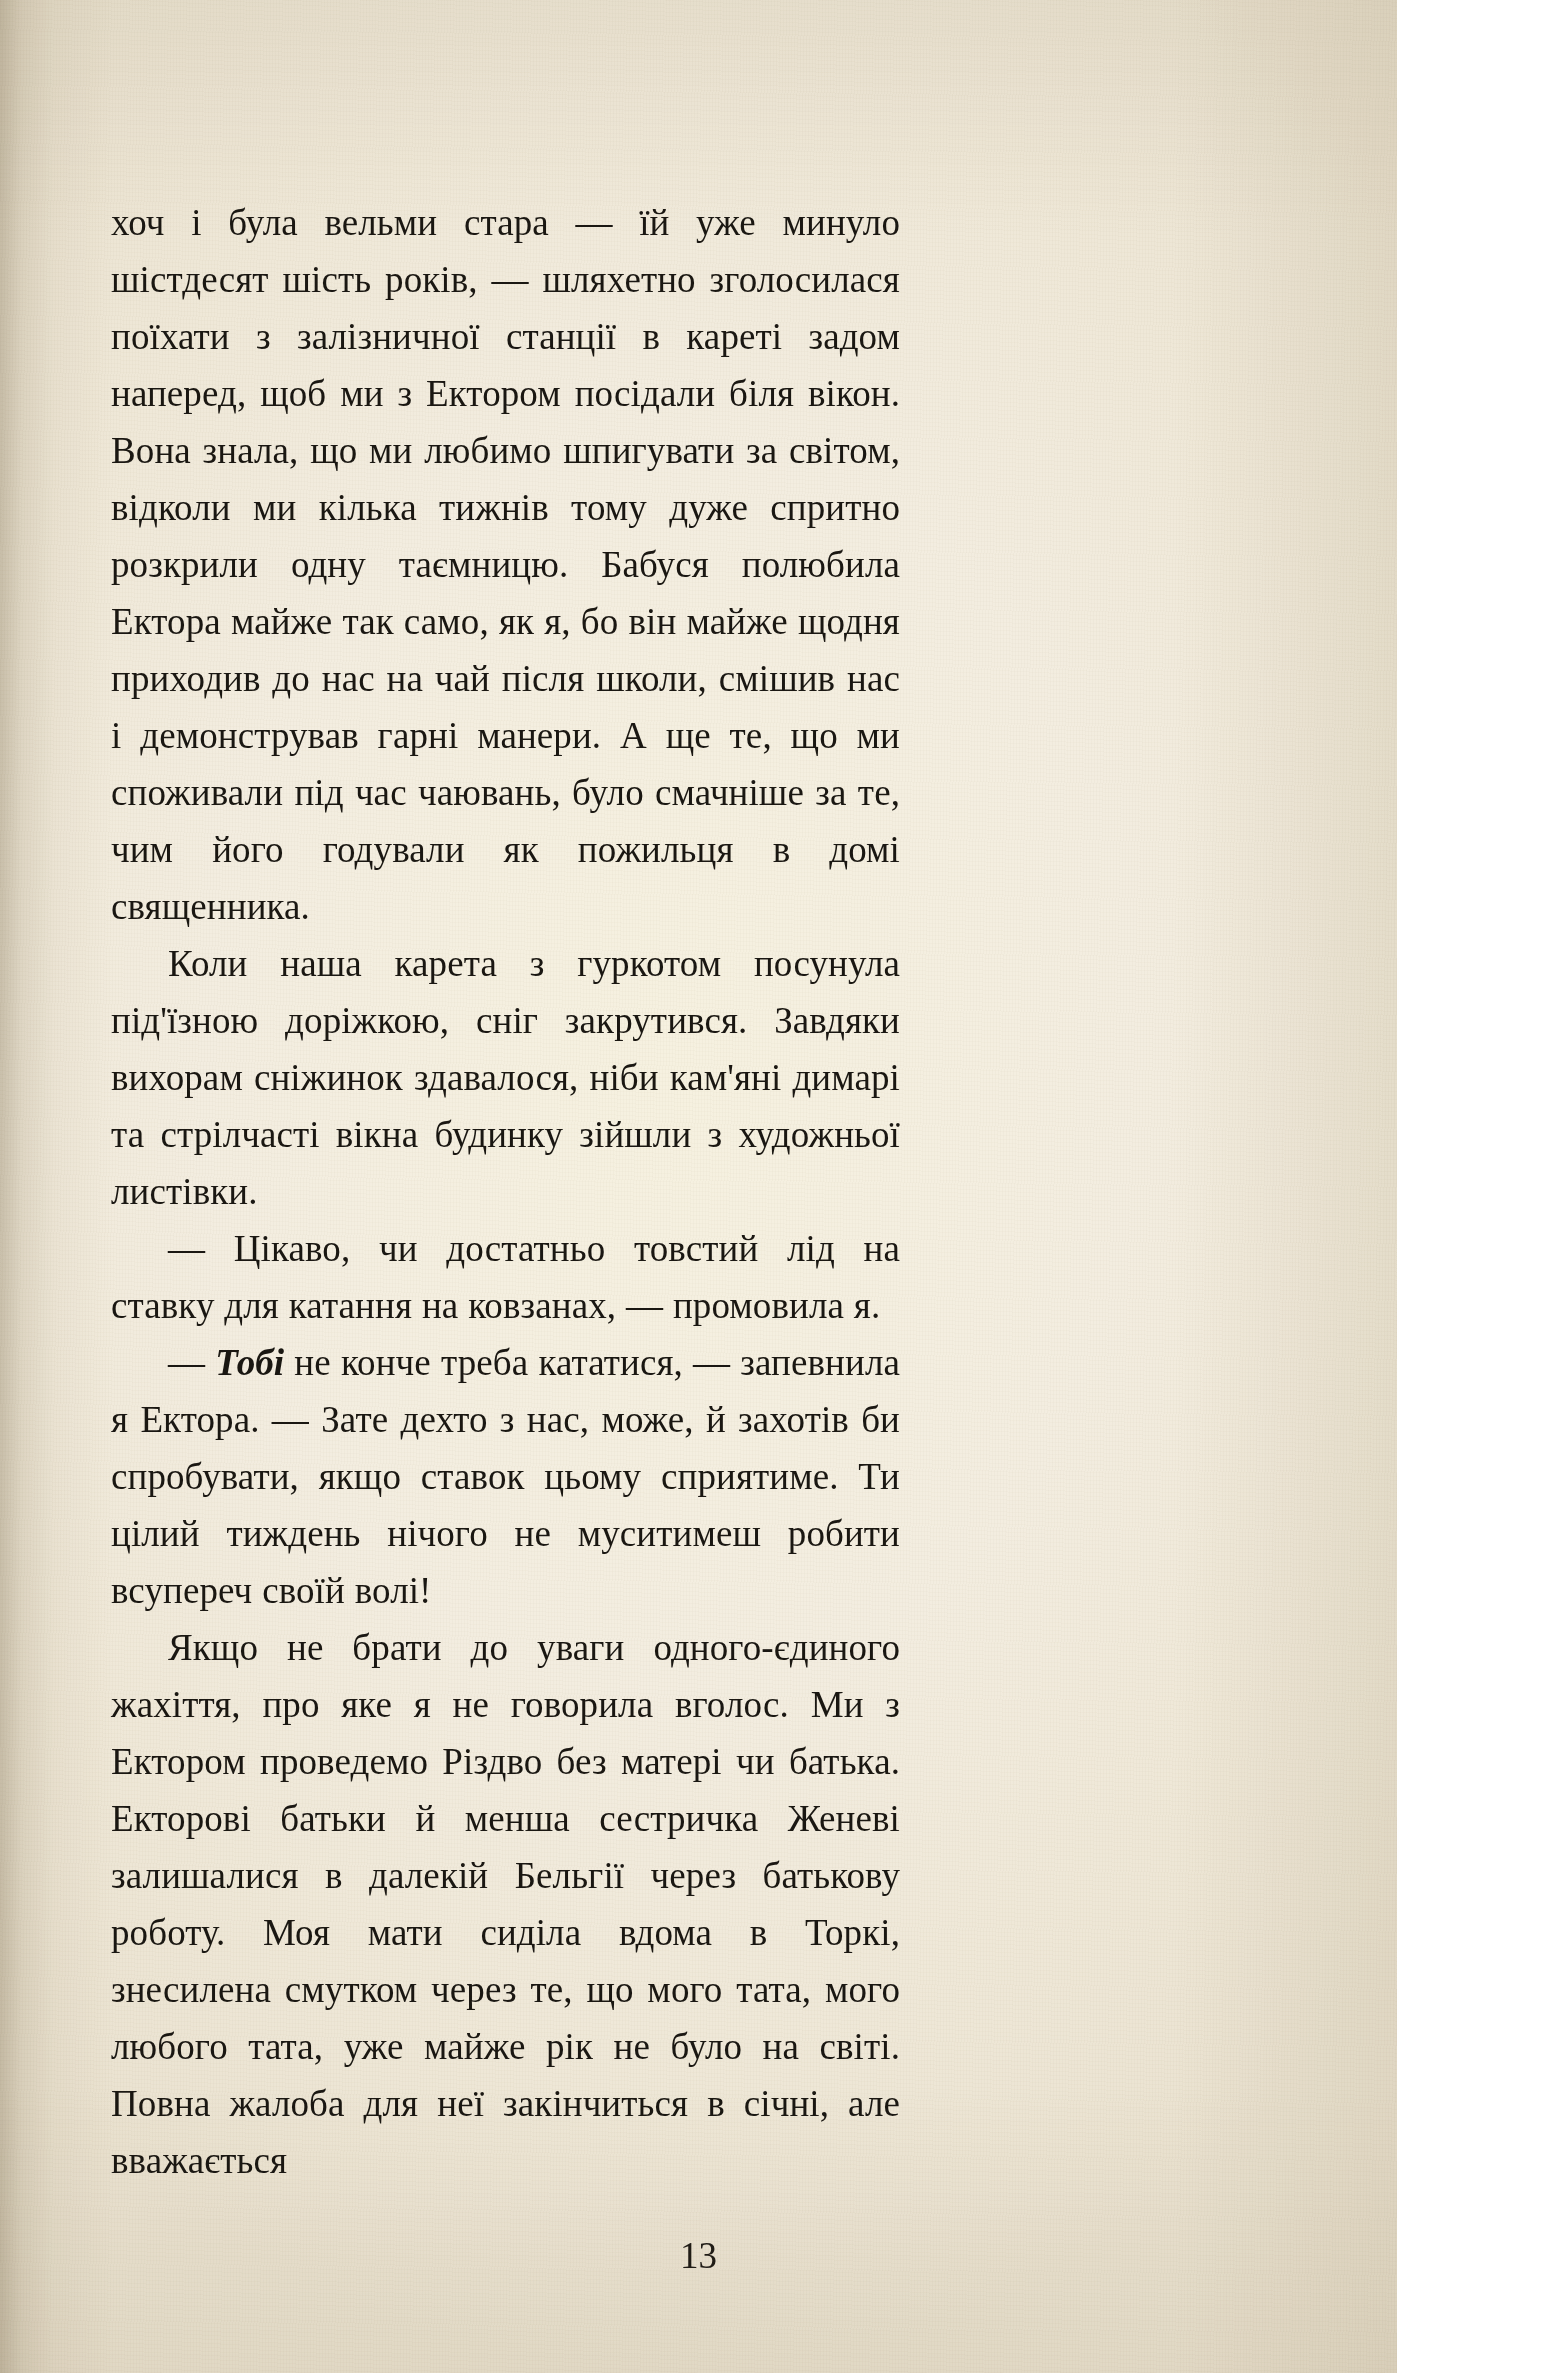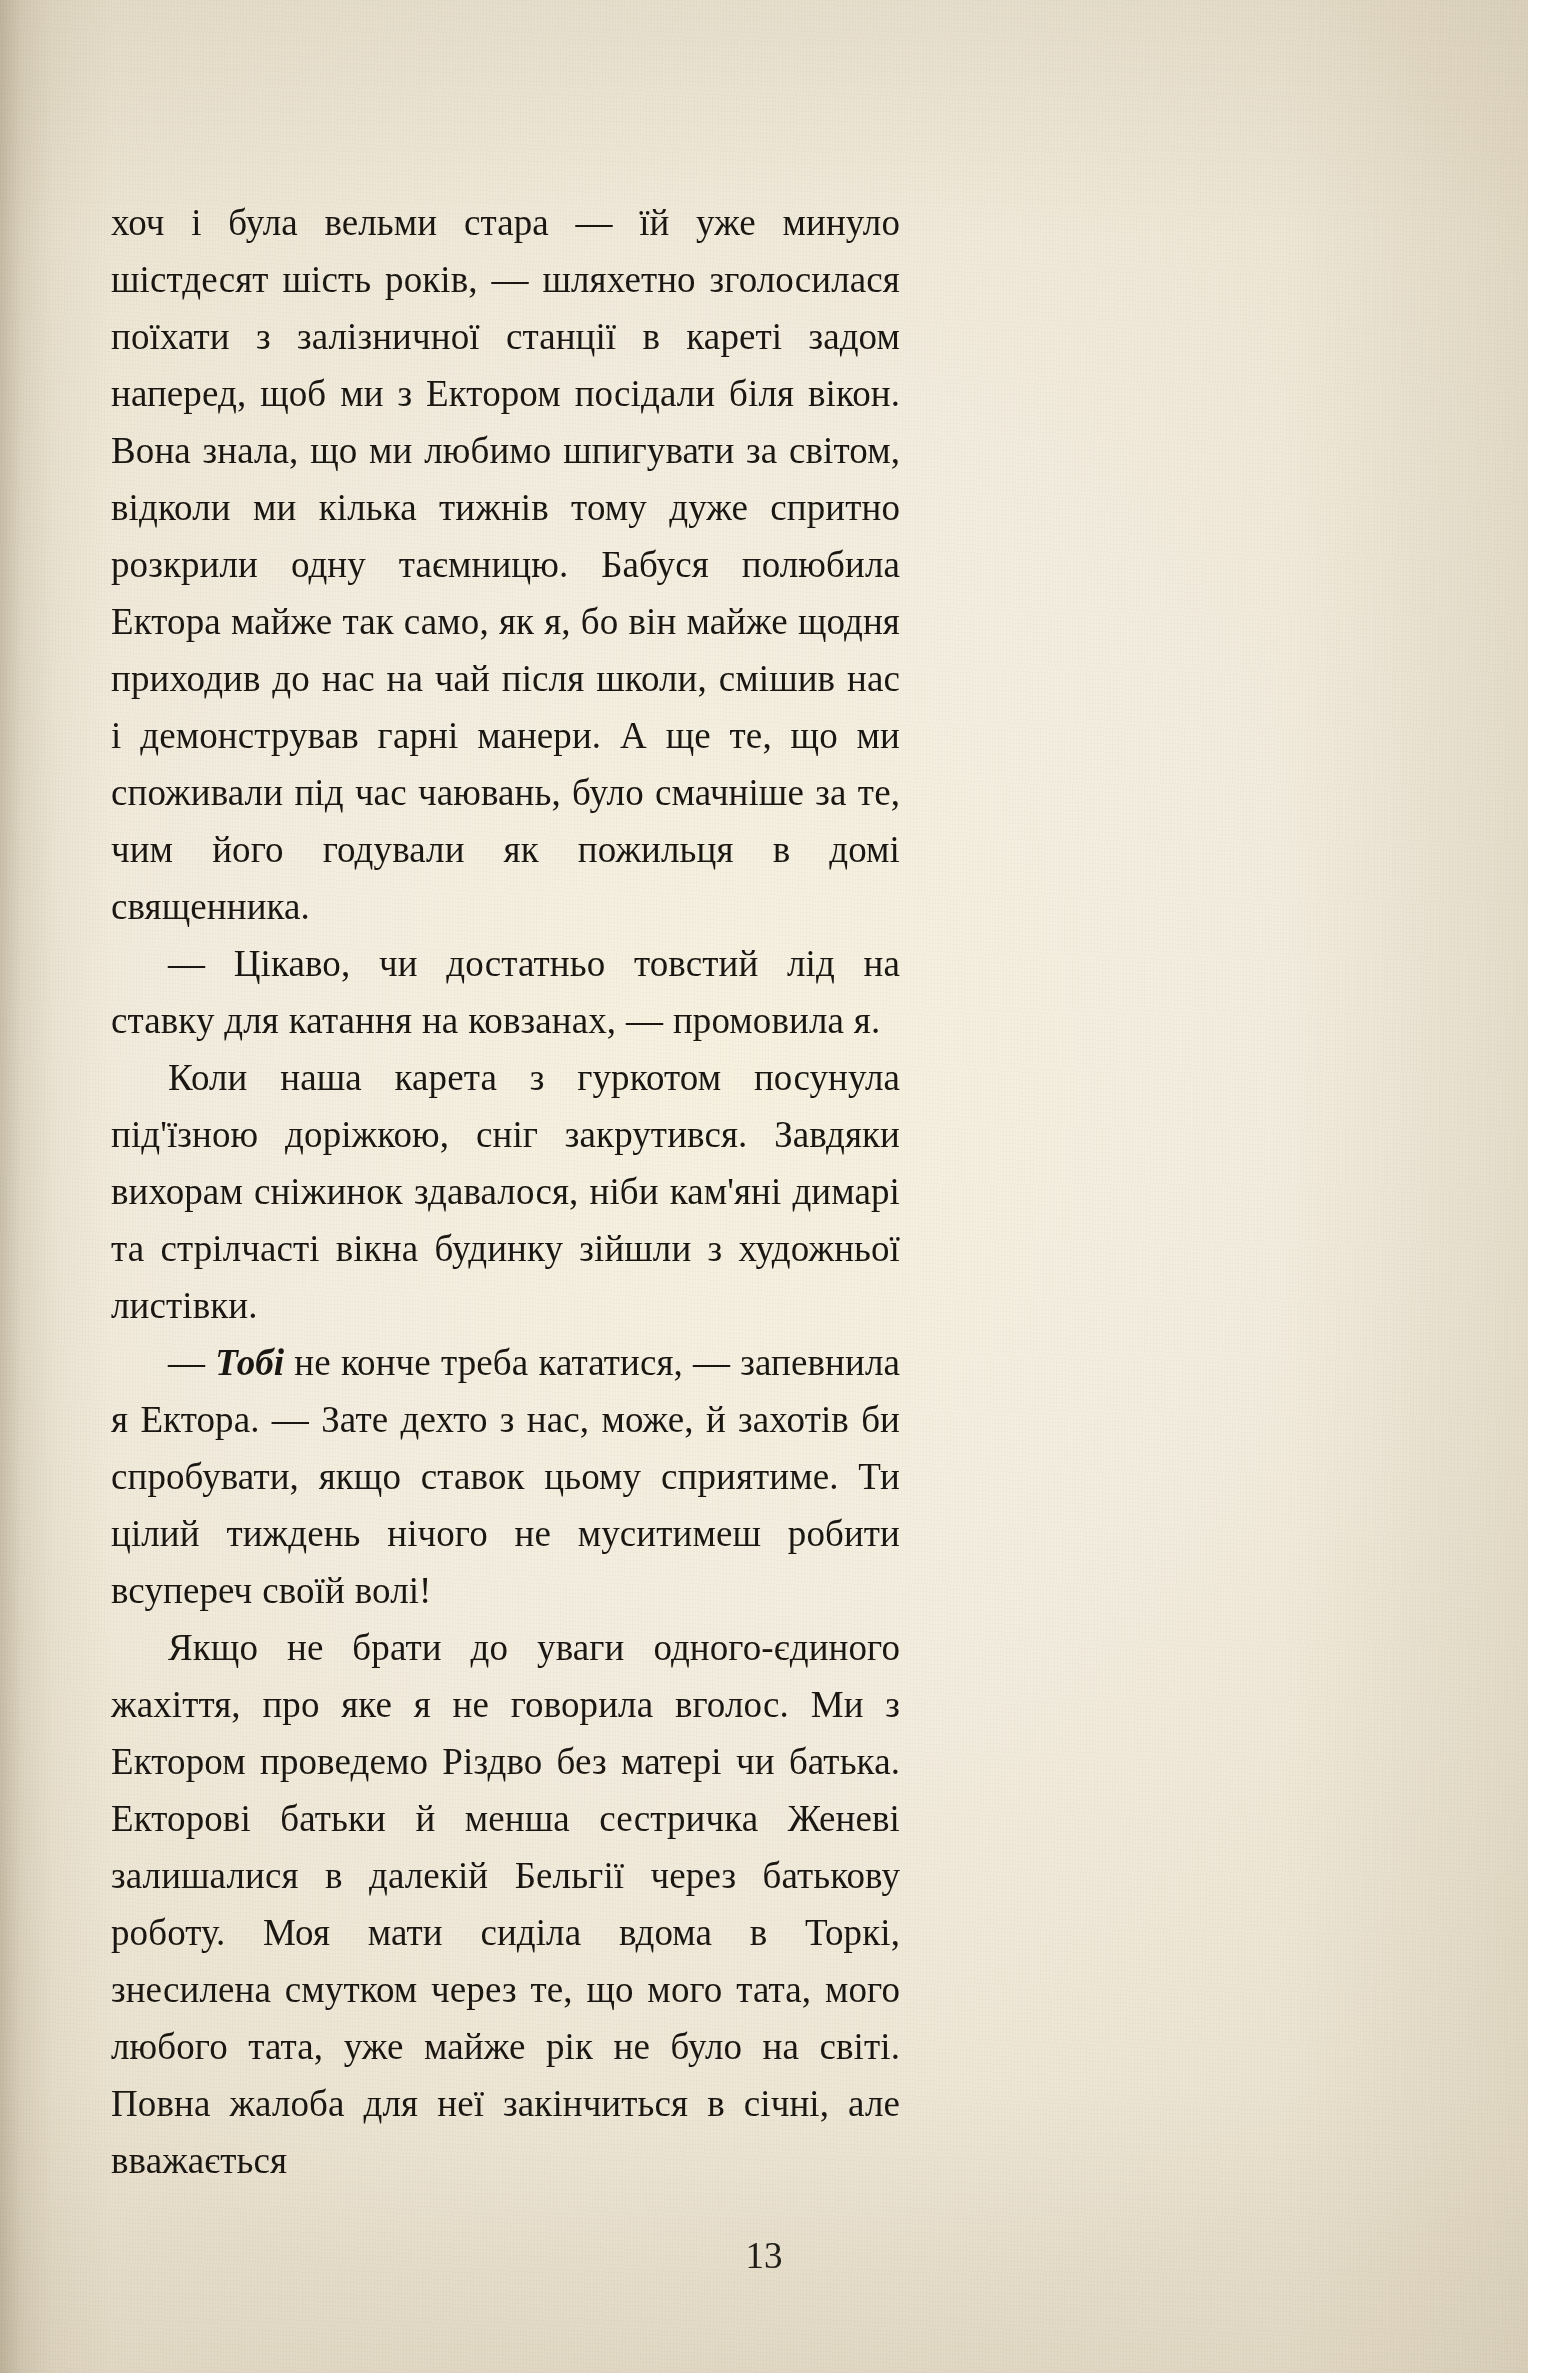--- a/index.html
+++ b/index.html
@@ -7,21 +7,21 @@
     padding: 0;
     background: #ffffff;
   }
 
   body {
     font-family: "Liberation Serif", serif;
   }
 
   .page {
     position: relative;
-    width: 1528px;
+    width: 1397px;
     height: 2373px;
     box-sizing: border-box;
     overflow: hidden;
     background:
       radial-gradient(ellipse 70% 55% at 48% 45%, #f6f1e0 0%, #f3ede0 48%, #efe8d8 74%, #eae2d0 100%);
   }
 
   
   .grain {
     position: absolute;
@@ -108,23 +108,23 @@
 <div class="page">
 
   <div class="grain"></div>
   <div class="gutter"></div>
   <div class="vignette"></div>
 
   <div class="text-block">
 
     <p class="body-par">хоч і була вельми стара — їй уже минуло шістдесят шість років, — шляхетно зголосилася поїхати з залізничної станції в кареті задом наперед, щоб ми з Ектором посідали біля вікон. Вона знала, що ми любимо шпигувати за світом, відколи ми кілька тижнів тому дуже спритно розкрили одну таємницю. Бабуся полюбила Ектора майже так само, як я, бо він майже щодня приходив до нас на чай після школи, смішив нас і демонстрував гарні манери. А ще те, що ми споживали під час чаювань, було смачніше за те, чим його годували як пожильця в домі священника.</p>
 
+    <p class="body-par indent">Коли наша карета з гуркотом посунула під'їзною доріжкою, сніг закрутився. Завдяки вихорам сніжинок здавалося, ніби кам'яні димарі та стрілчасті вікна будинку зійшли з художньої листівки.</p>
+
     <p class="body-par indent">— Цікаво, чи достатньо товстий лід на ставку для катання на ковзанах, — промовила я.</p>
-
-    <p class="body-par indent">Коли наша карета з гуркотом посунула під'їзною доріжкою, сніг закрутився. Завдяки вихорам сніжинок здавалося, ніби кам'яні димарі та стрілчасті вікна будинку зійшли з художньої листівки.</p>
 
 
 
     <p class="body-par indent"><span>— </span><em class="ital">Тобі</em><span> не конче треба кататися, — запевнила я Ектора. — Зате дехто з нас, може, й захотів би спробувати, якщо ставок цьому сприятиме. Ти цілий тиждень нічого не муситимеш робити всупереч своїй волі!</span></p>
 
     <p class="body-par indent">Якщо не брати до уваги одного-єдиного жахіття, про яке я не говорила вголос. Ми з Ектором проведемо Різдво без матері чи батька. Екторові батьки й менша сестричка Женеві залишалися в далекій Бельгії через батькову роботу. Моя мати сиділа вдома в Торкі, знесилена смутком через те, що мого тата, мого любого тата, уже майже рік не було на світі. Повна жалоба для неї закінчиться в січні, але вважається</p>
 
   </div>
 
   <div class="folio">13</div>

